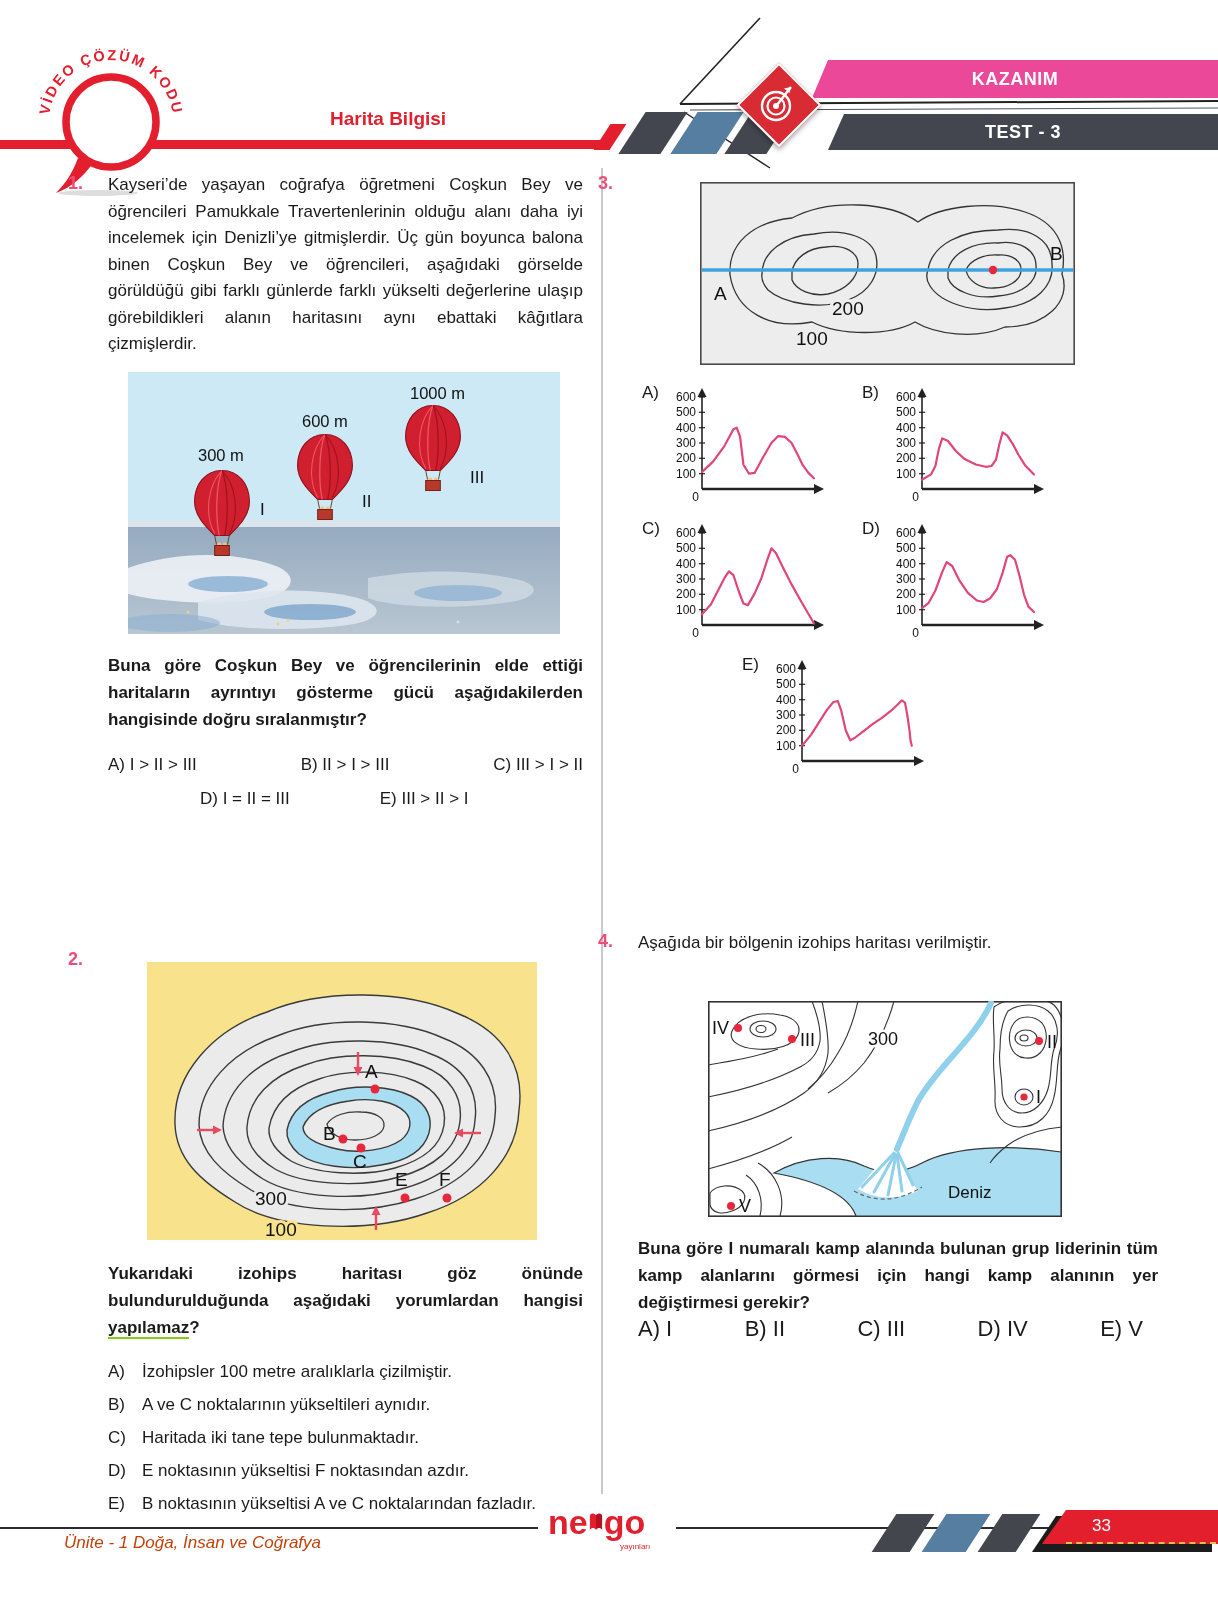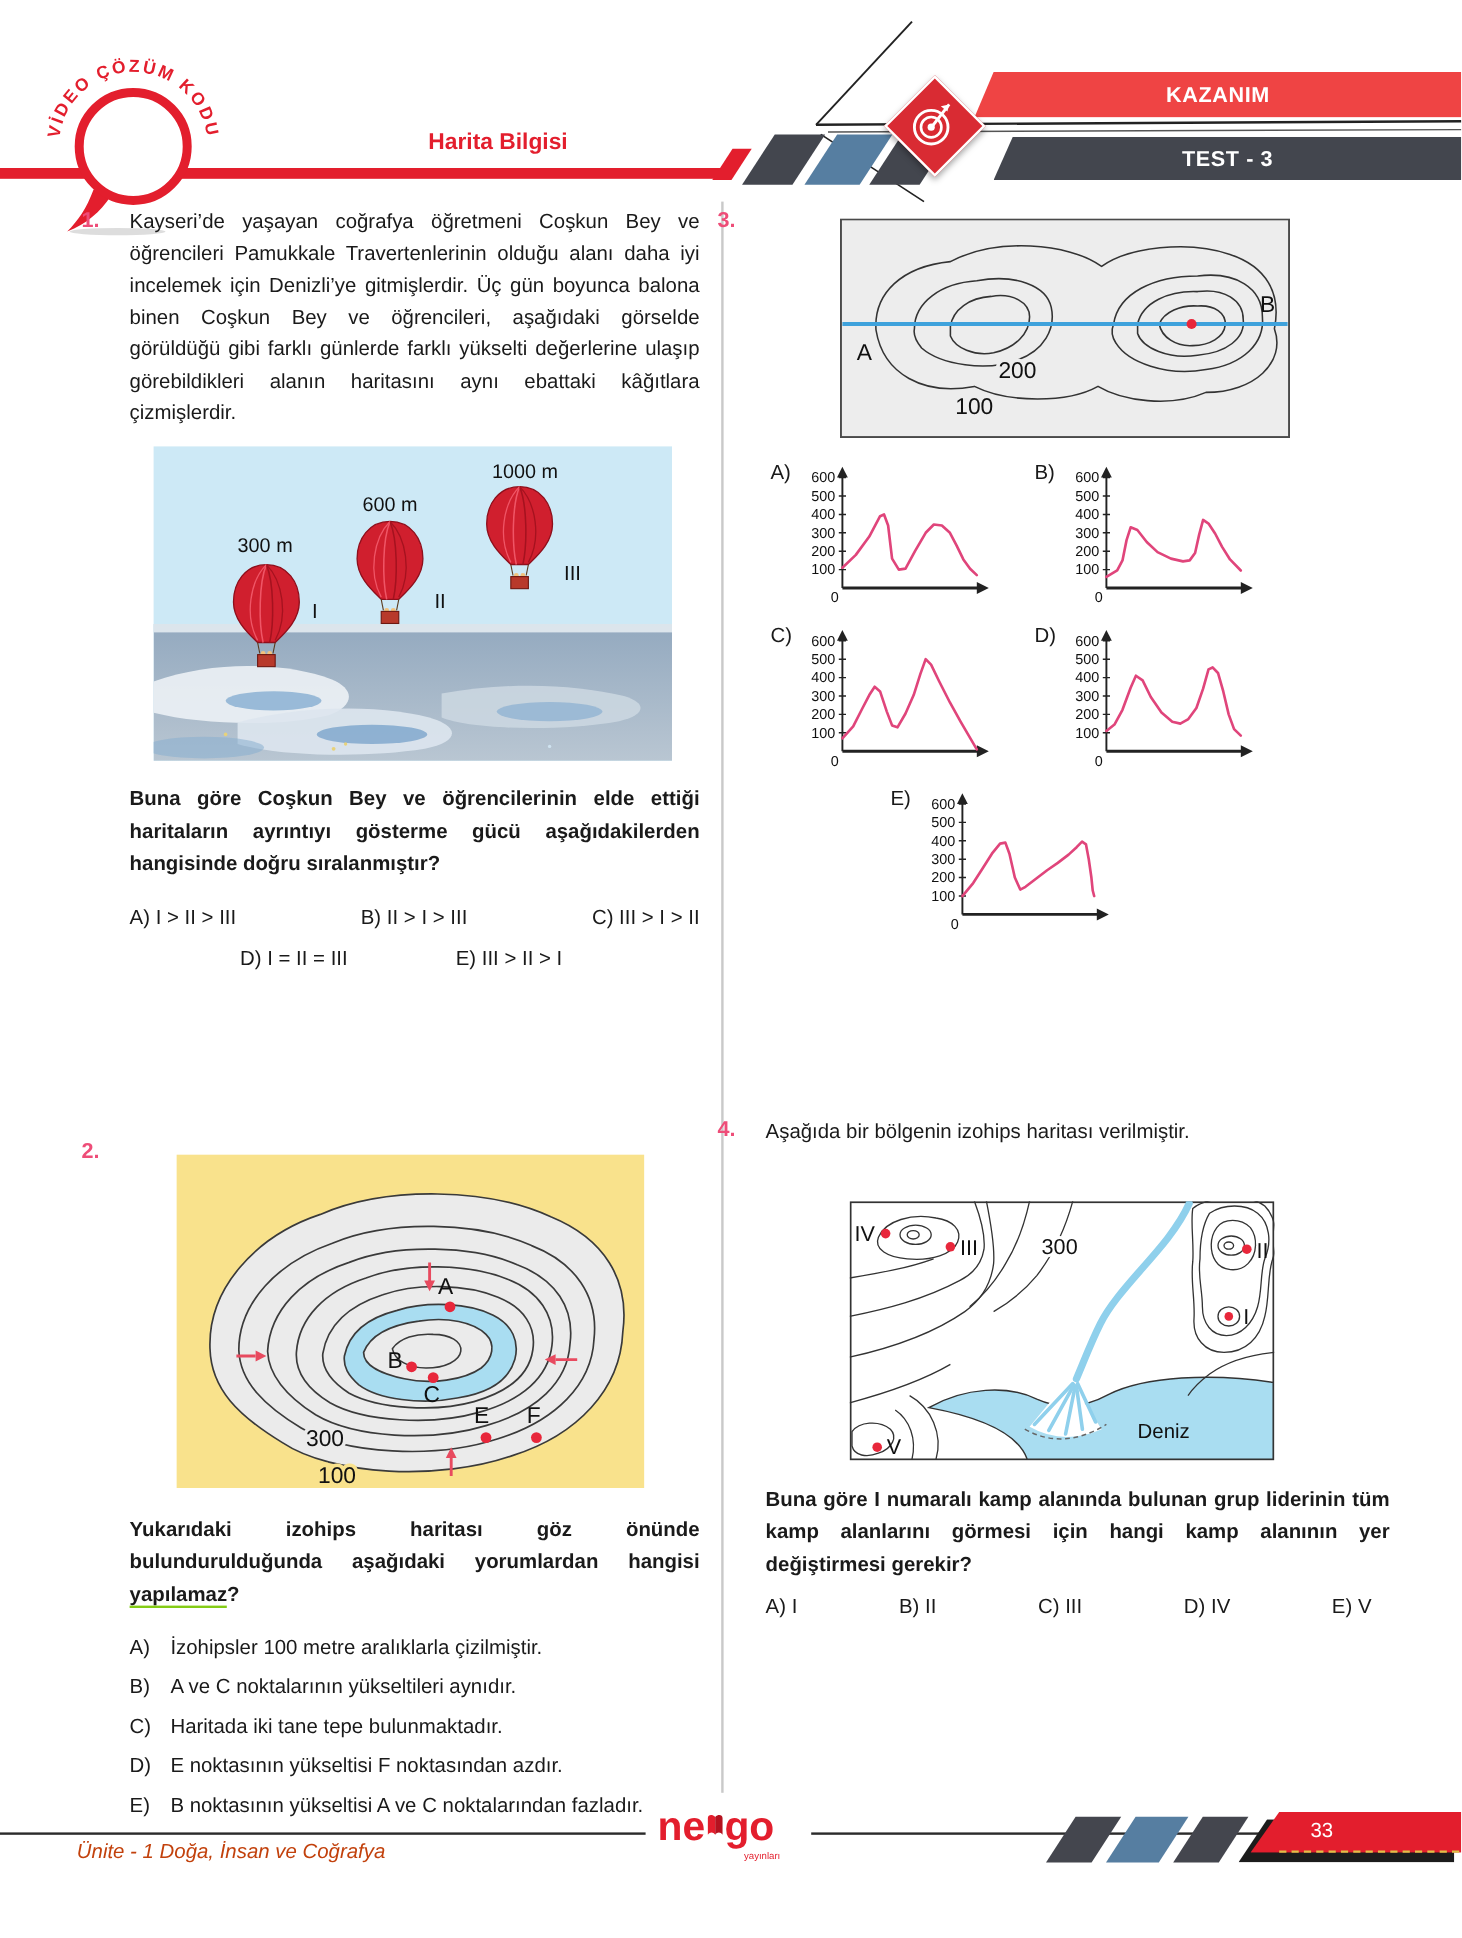--- a/index.html
+++ b/index.html
@@ -1,24 +1,24 @@
 <!DOCTYPE html>
 <html><head>
 <meta charset="utf-8">
 <style>
   html,body{margin:0;padding:0;background:#fff;}
   .page{position:relative;width:1218px;height:1615px;background:#fff;
         font-family:"Liberation Sans", sans-serif;color:#1a1a1a;overflow:hidden;}
   
   .red-rule{position:absolute;left:0;top:140px;width:609px;height:9px;background:#e31e2d;}
   .badge{position:absolute;left:26px;top:12px;}
-  .subject{position:absolute;left:330px;top:108px;width:170px;text-align:center;
+  .subject{position:absolute;left:330px;top:108px;width:170px;text-align:left;
            color:#e31e2d;font-weight:bold;font-size:19px;}
   .hdr-deco{position:absolute;left:0;top:0;}
-  .kazanim{position:absolute;left:812px;top:60px;width:406px;height:38px;background:#ef4444;
+  .kazanim{position:absolute;left:812px;top:60px;width:406px;height:38px;background:#ec4899;
            clip-path:polygon(16px 0,100% 0,100% 100%,0 100%);
            display:flex;align-items:center;justify-content:center;}
   .kazanim span,.testband span{color:#fff;font-weight:bold;font-size:18px;letter-spacing:.5px;}
   .testband{position:absolute;left:828px;top:114px;width:390px;height:36px;background:#43464e;
             clip-path:polygon(16px 0,100% 0,100% 100%,0 100%);
             display:flex;align-items:center;justify-content:center;}
   .diamond{position:absolute;left:749px;top:75px;width:56px;height:56px;background:#d92b33;
            transform:rotate(45deg);box-shadow:2px 2px 5px rgba(0,0,0,.35);border:2px solid #fff;}
   .target{position:absolute;left:753px;top:79px;}
   .stripe{position:absolute;transform:skewX(-33deg);}
@@ -54,21 +54,21 @@
   .fig-map2{margin:14px 0 0 39px;}
   .fig-map3{margin:10px 0 0 62px;}
   .fig-map4{margin:44px 0 0 70px;}
   svg text{font-family:"Liberation Sans", sans-serif;}
   
   .crow{display:flex;margin:10px 0 0 4px;}
   .copt{width:220px;display:flex;gap:4px;}
   .clabel{font-size:17px;width:26px;flex:none;padding-top:4px;}
   .crow3{margin-left:104px;}
   
-  .optrow5{display:flex;justify-content:space-between;margin-top:12px;font-size:17px;width:505px;align-items:center;}
+  .optrow5{display:flex;justify-content:space-between;margin-top:0;font-size:22px;width:505px;align-items:center;}
   
   .fline{position:absolute;top:1527px;height:2px;background:#2b2b2b;}
   .fl1{left:0;width:538px;} .fl2{left:676px;width:470px;}
   .funit{position:absolute;left:64px;top:1533px;font-style:italic;font-size:17px;color:#c2410c;}
   .nego{position:absolute;left:548px;top:1498px;width:130px;height:58px;color:#e31e2d;}
   .nego .word{font-weight:bold;font-size:34px;letter-spacing:0;line-height:48px;}
   .nego .sub{position:absolute;left:72px;top:44px;font-size:8px;color:#e31e2d;}
   .nego .book{display:inline-block;width:14px;height:22px;margin:0 1px;}
   .fs-d1{left:884px;top:1514px;width:38px;height:38px;background:#44464e;}
   .fs-b1{left:934px;top:1514px;width:44px;height:38px;background:#567ea1;}

